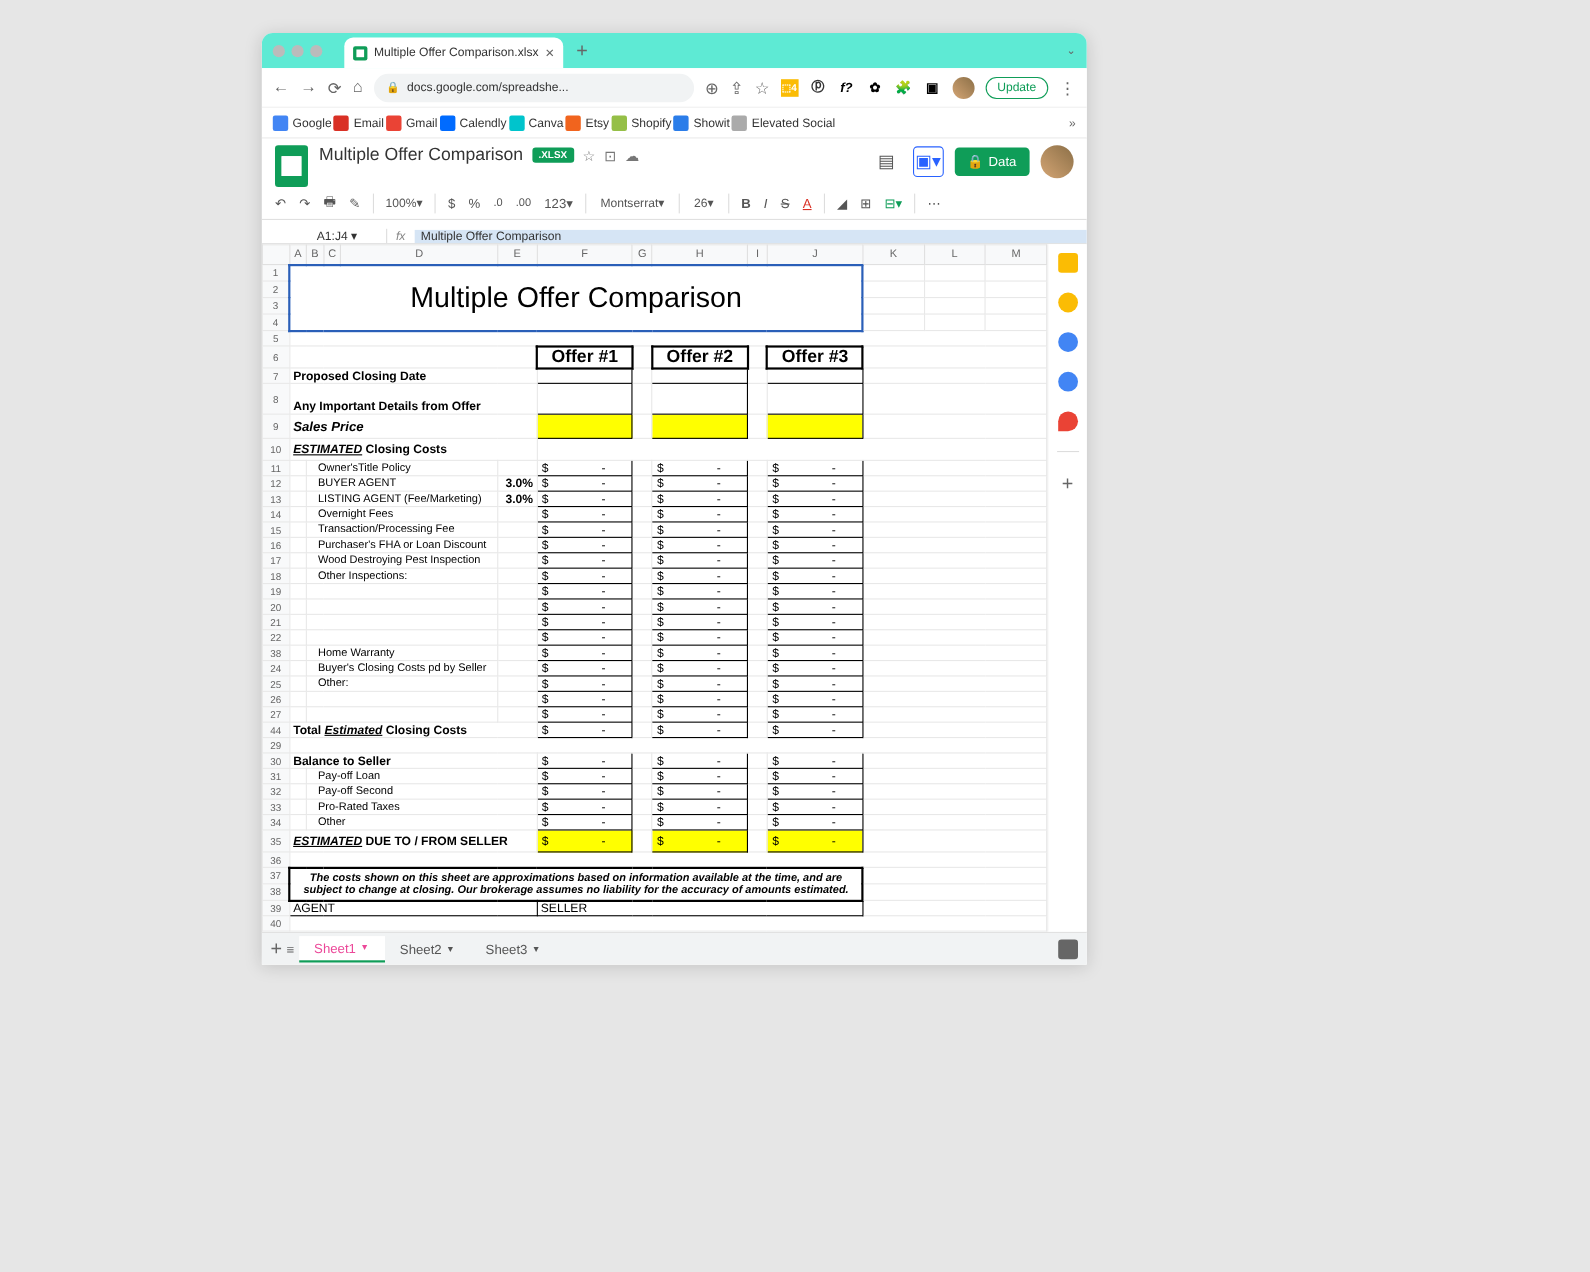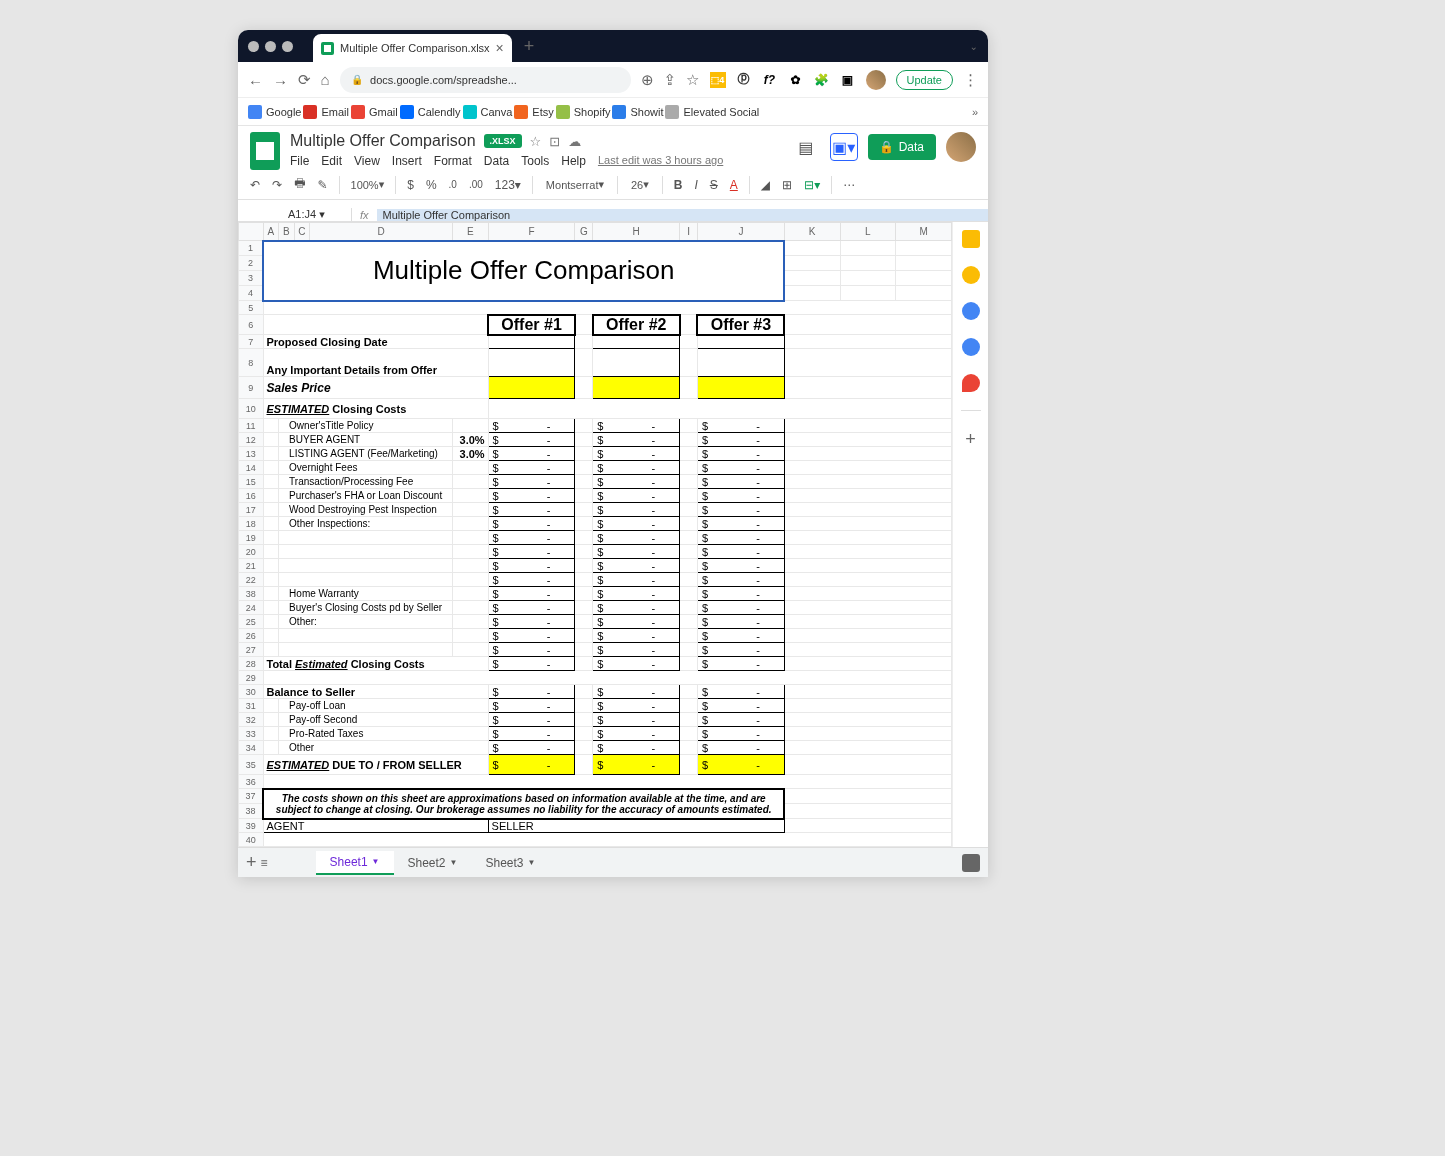--- a/index.html
+++ b/index.html
@@ -1,19 +1,19 @@
 <!DOCTYPE html>
 <html><head>
 <meta charset="utf-8">
 <style>
   * { box-sizing: border-box; margin: 0; padding: 0; }
   body { font-family: -apple-system, Arial, sans-serif; background: #e6e6e6; width: 1445px; height: 1156px; position: relative; }
   .vertical-label { position: absolute; left: 100px; top: 580px; transform: rotate(-90deg); transform-origin: center; font-size: 38px; letter-spacing: 14px; font-weight: 300; color: #1a1a1a; }
   .browser-frame { position: absolute; left: 238px; top: 30px; width: 750px; background: #fff; border-radius: 10px 10px 0 0; overflow: hidden; box-shadow: 0 2px 15px rgba(0,0,0,0.15); }
-  .chrome-top { background: #0f172a; height: 32px; display: flex; align-items: center; padding: 0 10px; }
+  .chrome-top { background: #5eead4; height: 32px; display: flex; align-items: center; padding: 0 10px; }
   .dots { display: flex; gap: 6px; margin-right: 20px; }
   .dot { width: 11px; height: 11px; border-radius: 50%; background: #bbb; }
   .tab { background: #fff; border-radius: 8px 8px 0 0; height: 28px; display: flex; align-items: center; padding: 0 8px; font-size: 11px; color: #333; gap: 6px; margin-top: 4px; }
   .sheets-ico { width: 13px; height: 13px; background: #0f9d58; border-radius: 2px; display: flex; align-items: center; justify-content: center; }
   .sheets-ico::before { content: ''; width: 7px; height: 7px; background: #fff; }
   .tab-close { color: #666; cursor: pointer; font-size: 14px; }
   .plus-tab { margin-left: 12px; color: #666; font-size: 18px; }
   .chrome-chevron { margin-left: auto; color: #666; font-size: 10px; }
   .url-bar { background: #fff; height: 36px; display: flex; align-items: center; padding: 0 10px; gap: 10px; border-bottom: 1px solid #eee; }
   .nav-icon { color: #666; font-size: 15px; cursor: pointer; }
@@ -65,21 +65,21 @@
   .est-label { font-weight: bold; font-size: 11px; }
   .est-label u { font-style: italic; }
   .yellow-cell { background: #ffff00; border: 1px solid #000 !important; }
   .money-cell { border: 1px solid #000 !important; text-align: left; padding: 0 4px !important; }
   .money-cell::before { content: '$'; float: left; }
   .money-cell::after { content: '-'; float: right; margin-right: 20px; }
   .pct { font-weight: bold; text-align: right; }
   .disclaimer { font-style: italic; font-weight: bold; text-align: center; font-size: 10px; border: 2px solid #000 !important; padding: 3px !important; }
   .sheet-tabs { height: 30px; background: #f1f3f4; border-top: 1px solid #ddd; display: flex; align-items: center; padding: 0 8px; gap: 4px; font-size: 12px; }
   .sheet-tab { padding: 4px 14px; cursor: pointer; color: #555; display: flex; align-items: center; gap: 4px; }
-  .sheet-tab.active { color: #6d28d9; font-weight: 500; border-bottom: 2px solid #0f9d58; background: #fff; margin-left: 44px; }
+  .sheet-tab.active { color: #ec4899; font-weight: 500; border-bottom: 2px solid #0f9d58; background: #fff; }
   .tab-arrow { font-size: 8px; }
   .explore-ico { margin-left: auto; width: 18px; height: 18px; background: #666; border-radius: 3px; }
 </style>
 </head>
 <body>
 
 <div class="vertical-label">GOOGLE SHEET</div>
 
 <div class="browser-frame">
   <div class="chrome-top">
@@ -167,31 +167,20 @@
     <div class="title-area">
       <div class="title-row">
         <span class="doc-title">Multiple Offer Comparison</span>
         <span class="xlsx-badge">.XLSX</span>
         <div class="title-icons">
           <span>☆</span>
           <span>⊡</span>
           <span>☁</span>
         </div>
       </div>
-      <div class="menu-row" id="menus">
-          <span class="menu-item">File</span>
-          <span class="menu-item">Edit</span>
-          <span class="menu-item">View</span>
-          <span class="menu-item">Insert</span>
-          <span class="menu-item">Format</span>
-          <span class="menu-item">Data</span>
-          <span class="menu-item">Tools</span>
-          <span class="menu-item">Help</span>
-          <span class="last-edit">Last edit was 3 hours ago</span>
-        </div>
     </div>
     <div class="header-right">
       <span class="hdr-btn">▤</span>
       <span class="hdr-btn" style="border:1.5px solid #2962ff;border-radius:4px;color:#2962ff">▣▾</span>
       <span class="share-btn">🔒 <span>Data</span></span>
       <span class="avatar"></span>
     </div>
   </div>
 
   <div class="toolbar">
@@ -526,21 +515,21 @@
               <td class="money-cell"></td>
               <td></td>
               <td class="money-cell"></td>
               <td></td>
               <td class="money-cell"></td>
               <td colspan="3"></td>
             </tr>
           </tbody>
         <tbody>
             <tr>
-              <td class="col-rownum">28</td>
+              <td class="col-rownum">44</td>
               <td colspan="5" class="est-label">Total <u><i>Estimated</i></u> Closing Costs</td>
               <td class="money-cell"></td>
               <td></td>
               <td class="money-cell"></td>
               <td></td>
               <td class="money-cell"></td>
               <td colspan="3"></td>
             </tr>
         <tr>
               <td class="col-rownum">29</td>

